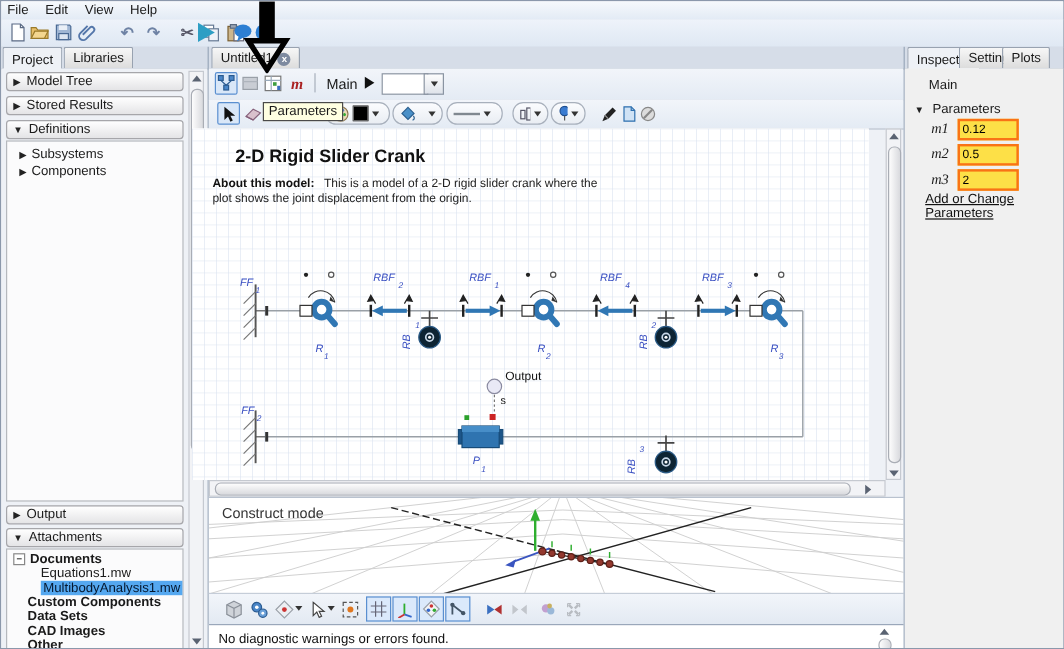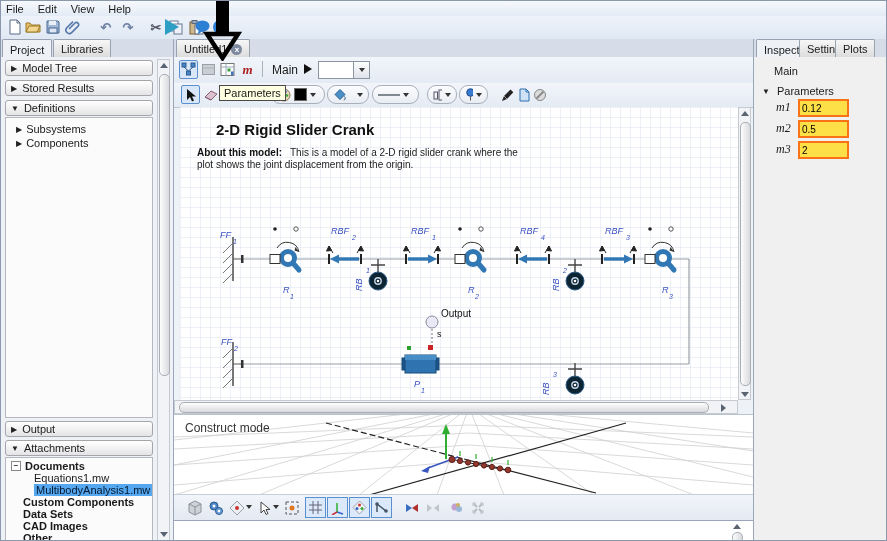--- a/index.html
+++ b/index.html
@@ -33,21 +33,21 @@
   
   .dtoolbar1{left:173px;top:56px;width:579px;height:26px;background:linear-gradient(#f2f5fa,#e4ebf4);border-bottom:1px solid #ccd4e0;}
   .dtoolbar2{left:173px;top:82px;width:579px;height:24px;background:linear-gradient(#f2f5fa,#e4ebf4);border-bottom:1px solid #b9c2cf;}
   .dbtn{position:absolute;width:19px;height:19px;display:flex;align-items:center;justify-content:center;border:1px solid transparent;border-radius:2px;box-sizing:border-box;}
   .dbtn.selected{border-color:#5a8fd0;background:#d9e7f8;}
   .pill{position:absolute;height:19px;border:1px solid #a8b0bc;border-radius:9px;background:linear-gradient(#fbfcfe,#e9edf3);display:flex;align-items:center;gap:3px;padding:0 5px;box-sizing:border-box;}
   .ddtri{width:0;height:0;border-left:3.5px solid transparent;border-right:3.5px solid transparent;border-top:4px solid #333;}
   .swatch{width:11px;height:11px;background:#000;border:1px solid #666;}
   .tooltip{left:218px;top:84px;background:#ffffe1;border:1px solid #4a4a4a;padding:0px 4px;font-size:11px;z-index:70;height:14px;line-height:14px;}
   
-  .canvas{left:179px;top:106px;width:564px;height:293px;background:#fff;}
+  .canvas{left:159px;top:106px;width:564px;height:293px;background:#fff;}
   .view3d{left:173px;top:413px;width:579px;height:80px;background:#fff;border-top:1px solid #b9c2cf;}
   .toolbar3d{left:173px;top:493px;width:579px;height:26px;background:linear-gradient(#f2f5fa,#e2e9f2);border-top:1px solid #c5cdd8;}
   .b3{position:absolute;top:2px;width:21px;height:21px;display:flex;align-items:center;justify-content:center;border:1px solid transparent;box-sizing:border-box;}
   .b3.on{border-color:#5a8fd0;background:#dbe9fb;}
   .statusbar{left:173px;top:519px;width:579px;height:22px;background:#fff;border-top:1px solid #9aa7ba;}
   
   .rightpanel{left:753px;top:56px;width:134px;height:485px;background:#f0f0f0;}
   .pfield{position:absolute;width:43px;height:14px;border:2px solid #f97316;background:#fde047;font-size:10px;padding:0 2px;font-family:"Liberation Sans",sans-serif;box-sizing:content-box;}
   .plabel{font-family:"Liberation Serif",serif;font-style:italic;font-size:12px;}
   .link{text-decoration:underline;color:#111;cursor:pointer;}
@@ -581,39 +581,41 @@
       </div>
     <div class="b3" style="left:293px">
         <svg width="16" height="16">
           <path d="M4 4l3 3M12 4L9 7M4 12l3-3M12 12L9 9" stroke="#b8bcc2" stroke-width="2"></path>
           <path d="M3 3h3M3 3v3M13 3h-3M13 3v3M3 13h3M3 13v-3M13 13h-3M13 13v-3" stroke="#b8bcc2"></path>
         </svg>
       </div>
   </div>
 
   <div class="abs statusbar">
+    <span class="abs" style="left:8px;top:6px;color:#111">No diagnostic warnings or errors found.</span>
     <div class="abs vscroll" style="left:557px;top:1px;width:13px;height:20px;border:none;background:transparent">
       <div class="abs" style="left:2px;top:2px">
           <div class="arrow-up"></div>
         </div>
       <div class="thumb" style="top:10px;width:9px;height:9px"></div>
     </div>
   </div>
 
   <div class="abs splitter" style="left:752px;top:38px;width:1px;height:503px"></div>
   <div class="abs rightpanel">
     <span class="abs" style="left:20px;top:8px">Main</span>
     <span class="abs tri" style="left:8px;top:30px">▼</span>
     <span class="abs" style="left:23px;top:28px">Parameters</span>
     <span class="abs plabel" style="left:22px;top:43px">m1</span>
     <input class="pfield" style="left: 44px; top: 42px;" value="0.12">
     <span class="abs plabel" style="left:22px;top:64px">m2</span>
     <input class="pfield" style="left: 44px; top: 63px;" value="0.5">
     <span class="abs plabel" style="left:22px;top:85px">m3</span>
     <input class="pfield" style="left: 44px; top: 84px;" value="2">
+    <span class="abs link" style="left:17px;top:103px">Add or Change Parameters</span>
   </div>
 
   <svg class="abs" style="left:198px;top:0;z-index:99" width="46" height="60">
     <rect x="17" y="0" width="13" height="33" fill="#000"></rect>
     <polygon points="8,33 39,33 23.5,57" fill="none" stroke="#000" stroke-width="4.5" stroke-linejoin="miter"></polygon>
   </svg>
 
 </div>
 
 </body></html>

